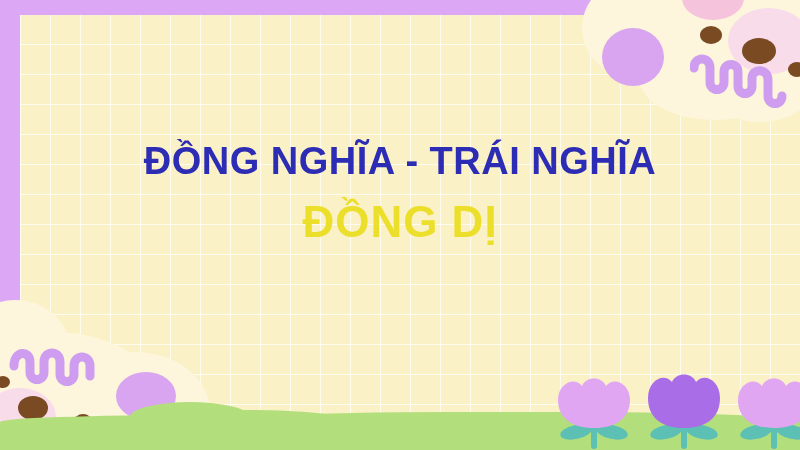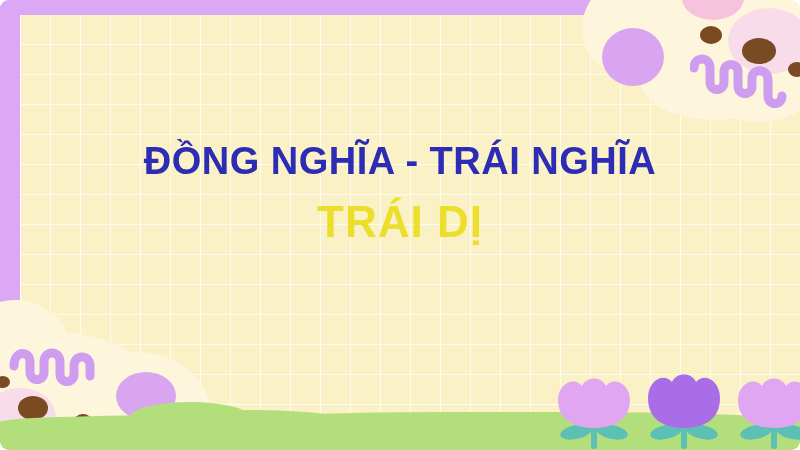--- a/index.html
+++ b/index.html
@@ -7,21 +7,20 @@
     padding: 0;
     background: #ffffff;
   }
   #slide {
     position: relative;
     width: 800px;
     height: 450px;
     overflow: hidden;
     font-family: "Liberation Sans", sans-serif;
     background: #ffffff;
-    border-radius: 9px;
   }
 
   
   .paper {
     position: absolute;
     left: 20px;
     top: 14px;
     width: 780px;
     height: 436px;
     background-color: #fbf1c6;
@@ -206,16 +205,16 @@
   <svg class="flower" style="left:732px; top:378px;" width="84" height="72" viewBox="0 0 84 72">
     <path d="M42 68 L42 34" stroke="#5cc0b5" stroke-width="6" stroke-linecap="round"></path>
     <ellipse cx="24" cy="54" rx="16" ry="7" fill="#5cc0b5" transform="rotate(-12 24 54)"></ellipse>
     <ellipse cx="60" cy="54" rx="16" ry="7" fill="#5cc0b5" transform="rotate(12 60 54)"></ellipse>
     <path d="M6 22 C6 6, 22 -2, 30 8 C34 -2, 50 -2, 54 8 C62 -2, 78 6, 78 22
              C78 40, 64 50, 42 50 C20 50, 6 40, 6 22 Z" fill="#e0a6f2"></path>
   </svg>
 
   <div class="text-wrap">
     <div class="title-main">ĐỒNG NGHĨA - TRÁI NGHĨA</div>
-    <div class="title-sub">TRÁI DỊ</div>
+    <div class="title-sub">ĐỒNG DỊ</div>
   </div>
 
 </div>
 
 </body></html>

